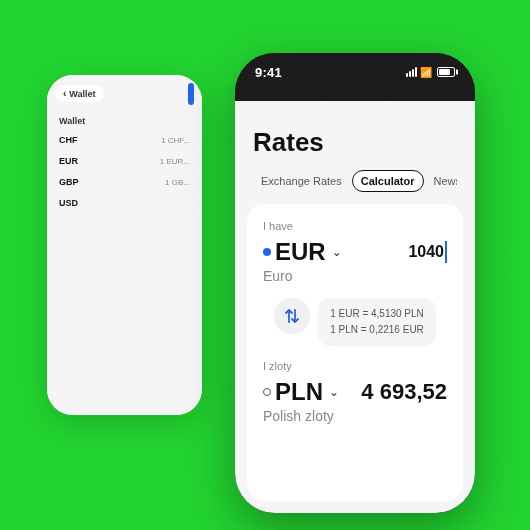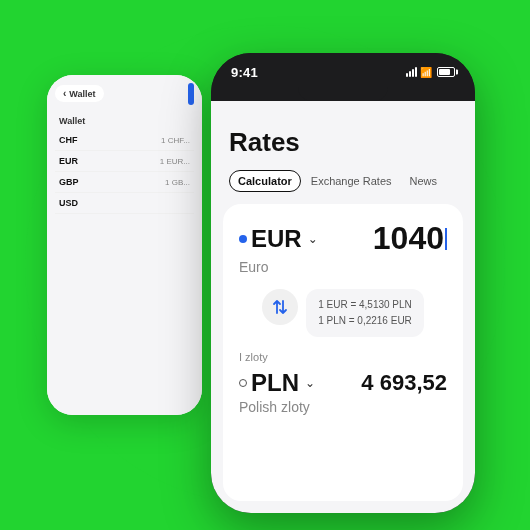--- a/index.html
+++ b/index.html
@@ -55,21 +55,21 @@
       right: 0;
       top: 50%;
       transform: translateY(-50%);
     }
 
     
     .phone-main {
       position: absolute;
       right: 30px;
       top: 28px;
-      width: 264px;
+      width: 240px;
       height: 460px;
       background: #1c1c1e;
       border-radius: 40px;
       box-shadow: 0 16px 48px rgba(0,0,0,0.35);
       z-index: 2;
       overflow: hidden;
       display: flex;
       flex-direction: column;
     }
 
@@ -223,21 +223,21 @@
       color: #111;
     }
 
     .chevron-down {
       font-size: 12px;
       color: #333;
       margin-left: 2px;
     }
 
     .currency-amount {
-      font-size: 32px;
+      font-size: 16px;
       font-weight: 700;
       color: #111;
     }
 
     .currency-name {
       font-size: 14px;
       color: #888;
       margin-bottom: 14px;
     }
 
@@ -410,29 +410,30 @@
           </div>
         </div>
       </div>
       <div class="notch"></div>
     </div>
 
     <div class="screen">
       <div class="screen-header">
         <div class="page-title">Rates</div>
         <div class="tab-bar">
+          <div class="tab-item">Exchange Rates</div>
           <div class="tab-item active">Calculator</div>
-          <div class="tab-item">Exchange Rates</div>
           <div class="tab-item">News</div>
 
         </div>
       </div>
 
       <div class="calc-card">
 
+        <div class="currency-section-label">I have</div>
         <div class="currency-row">
           <div class="currency-left">
             <div class="currency-dot"></div>
             <span class="currency-code">EUR</span>
             <span class="chevron-down">⌄</span>
           </div>
           <div style="display:flex;align-items:center;">
             <span class="currency-amount">1040</span>
             <span class="cursor-blink"></span>
           </div>

